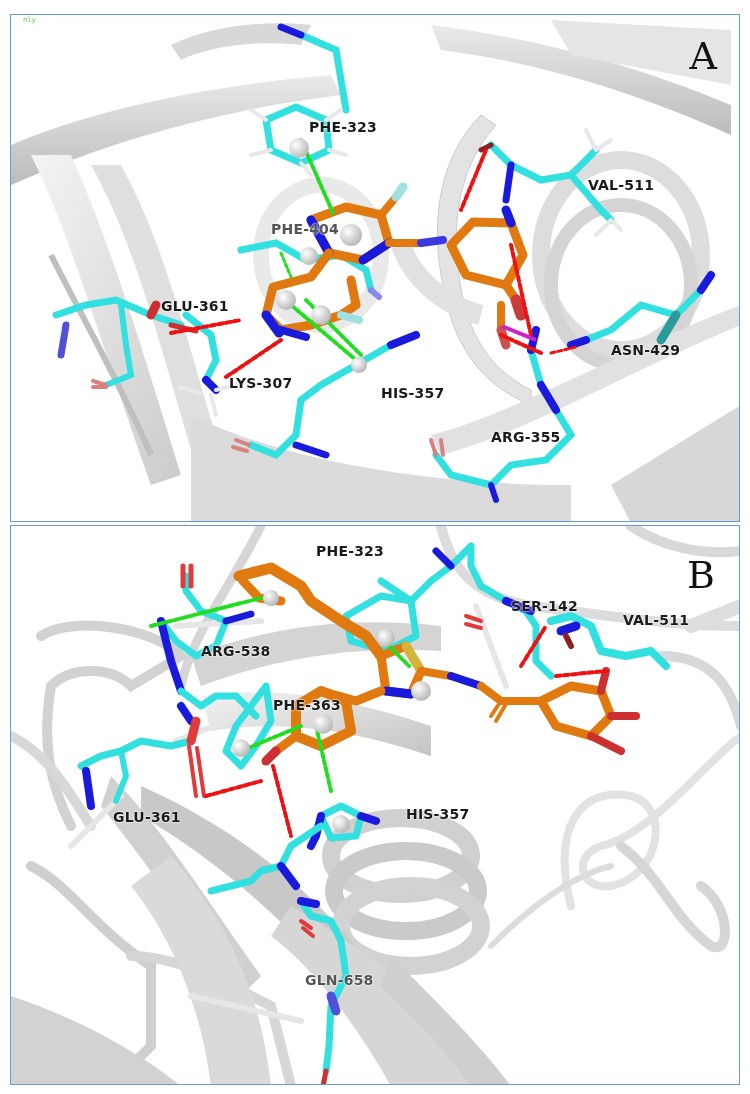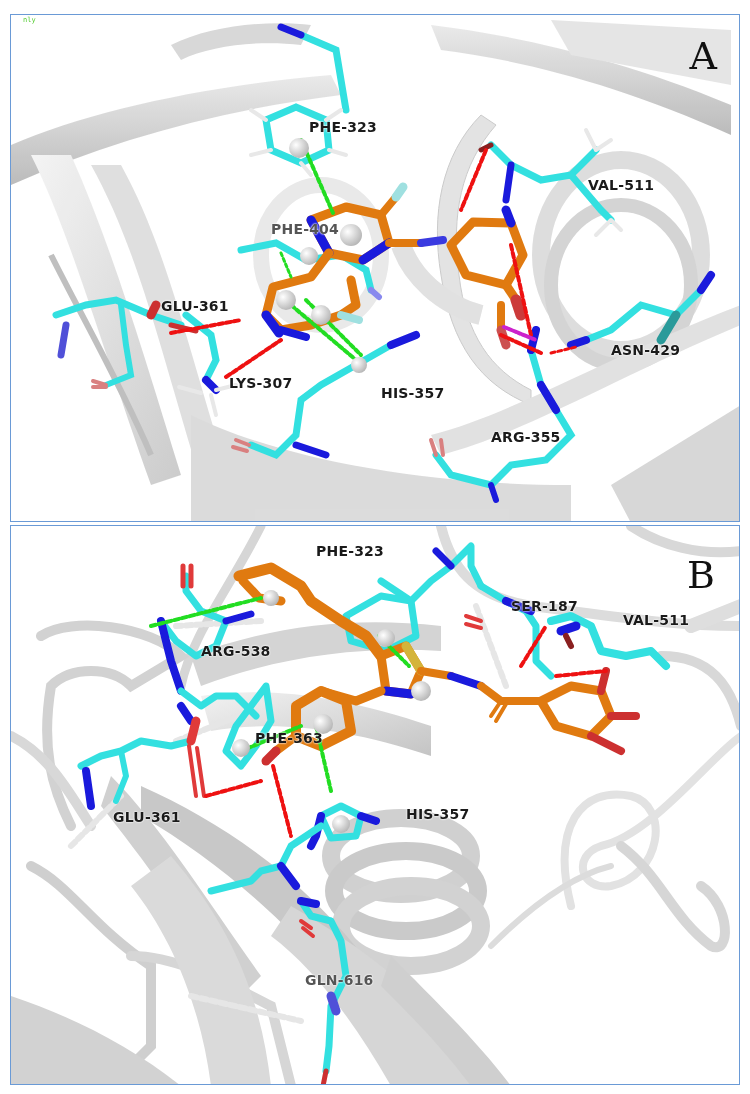--- a/index.html
+++ b/index.html
@@ -280,20 +280,20 @@
       <circle cx="410" cy="165" r="10" fill="url(#ballB)"></circle>
       <circle cx="230" cy="222" r="9" fill="url(#ballB)"></circle>
       <circle cx="312" cy="198" r="10" fill="url(#ballB)"></circle>
       <circle cx="330" cy="298" r="9" fill="url(#ballB)"></circle>
     </g>
   </svg>
 
   <span class="panel-letter">B</span>
 
   <span class="res-label" style="left:305px;top:17px;">PHE-323</span>
-  <span class="res-label" style="left:500px;top:72px;">SER-187</span>
+  <span class="res-label" style="left:500px;top:72px;">SER-142</span>
   <span class="res-label" style="left:612px;top:86px;">VAL-511</span>
   <span class="res-label" style="left:190px;top:117px;">ARG-538</span>
-  <span class="res-label" style="left:244px;top:171px;margin-top:33px;">PHE-363</span>
+  <span class="res-label" style="left:262px;top:171px;">PHE-363</span>
   <span class="res-label" style="left:102px;top:283px;">GLU-361</span>
   <span class="res-label" style="left:395px;top:280px;">HIS-357</span>
-  <span class="res-label faded" style="left:294px;top:446px;">GLN-616</span>
+  <span class="res-label faded" style="left:294px;top:446px;">GLN-658</span>
 </div>
 
 </body></html>

